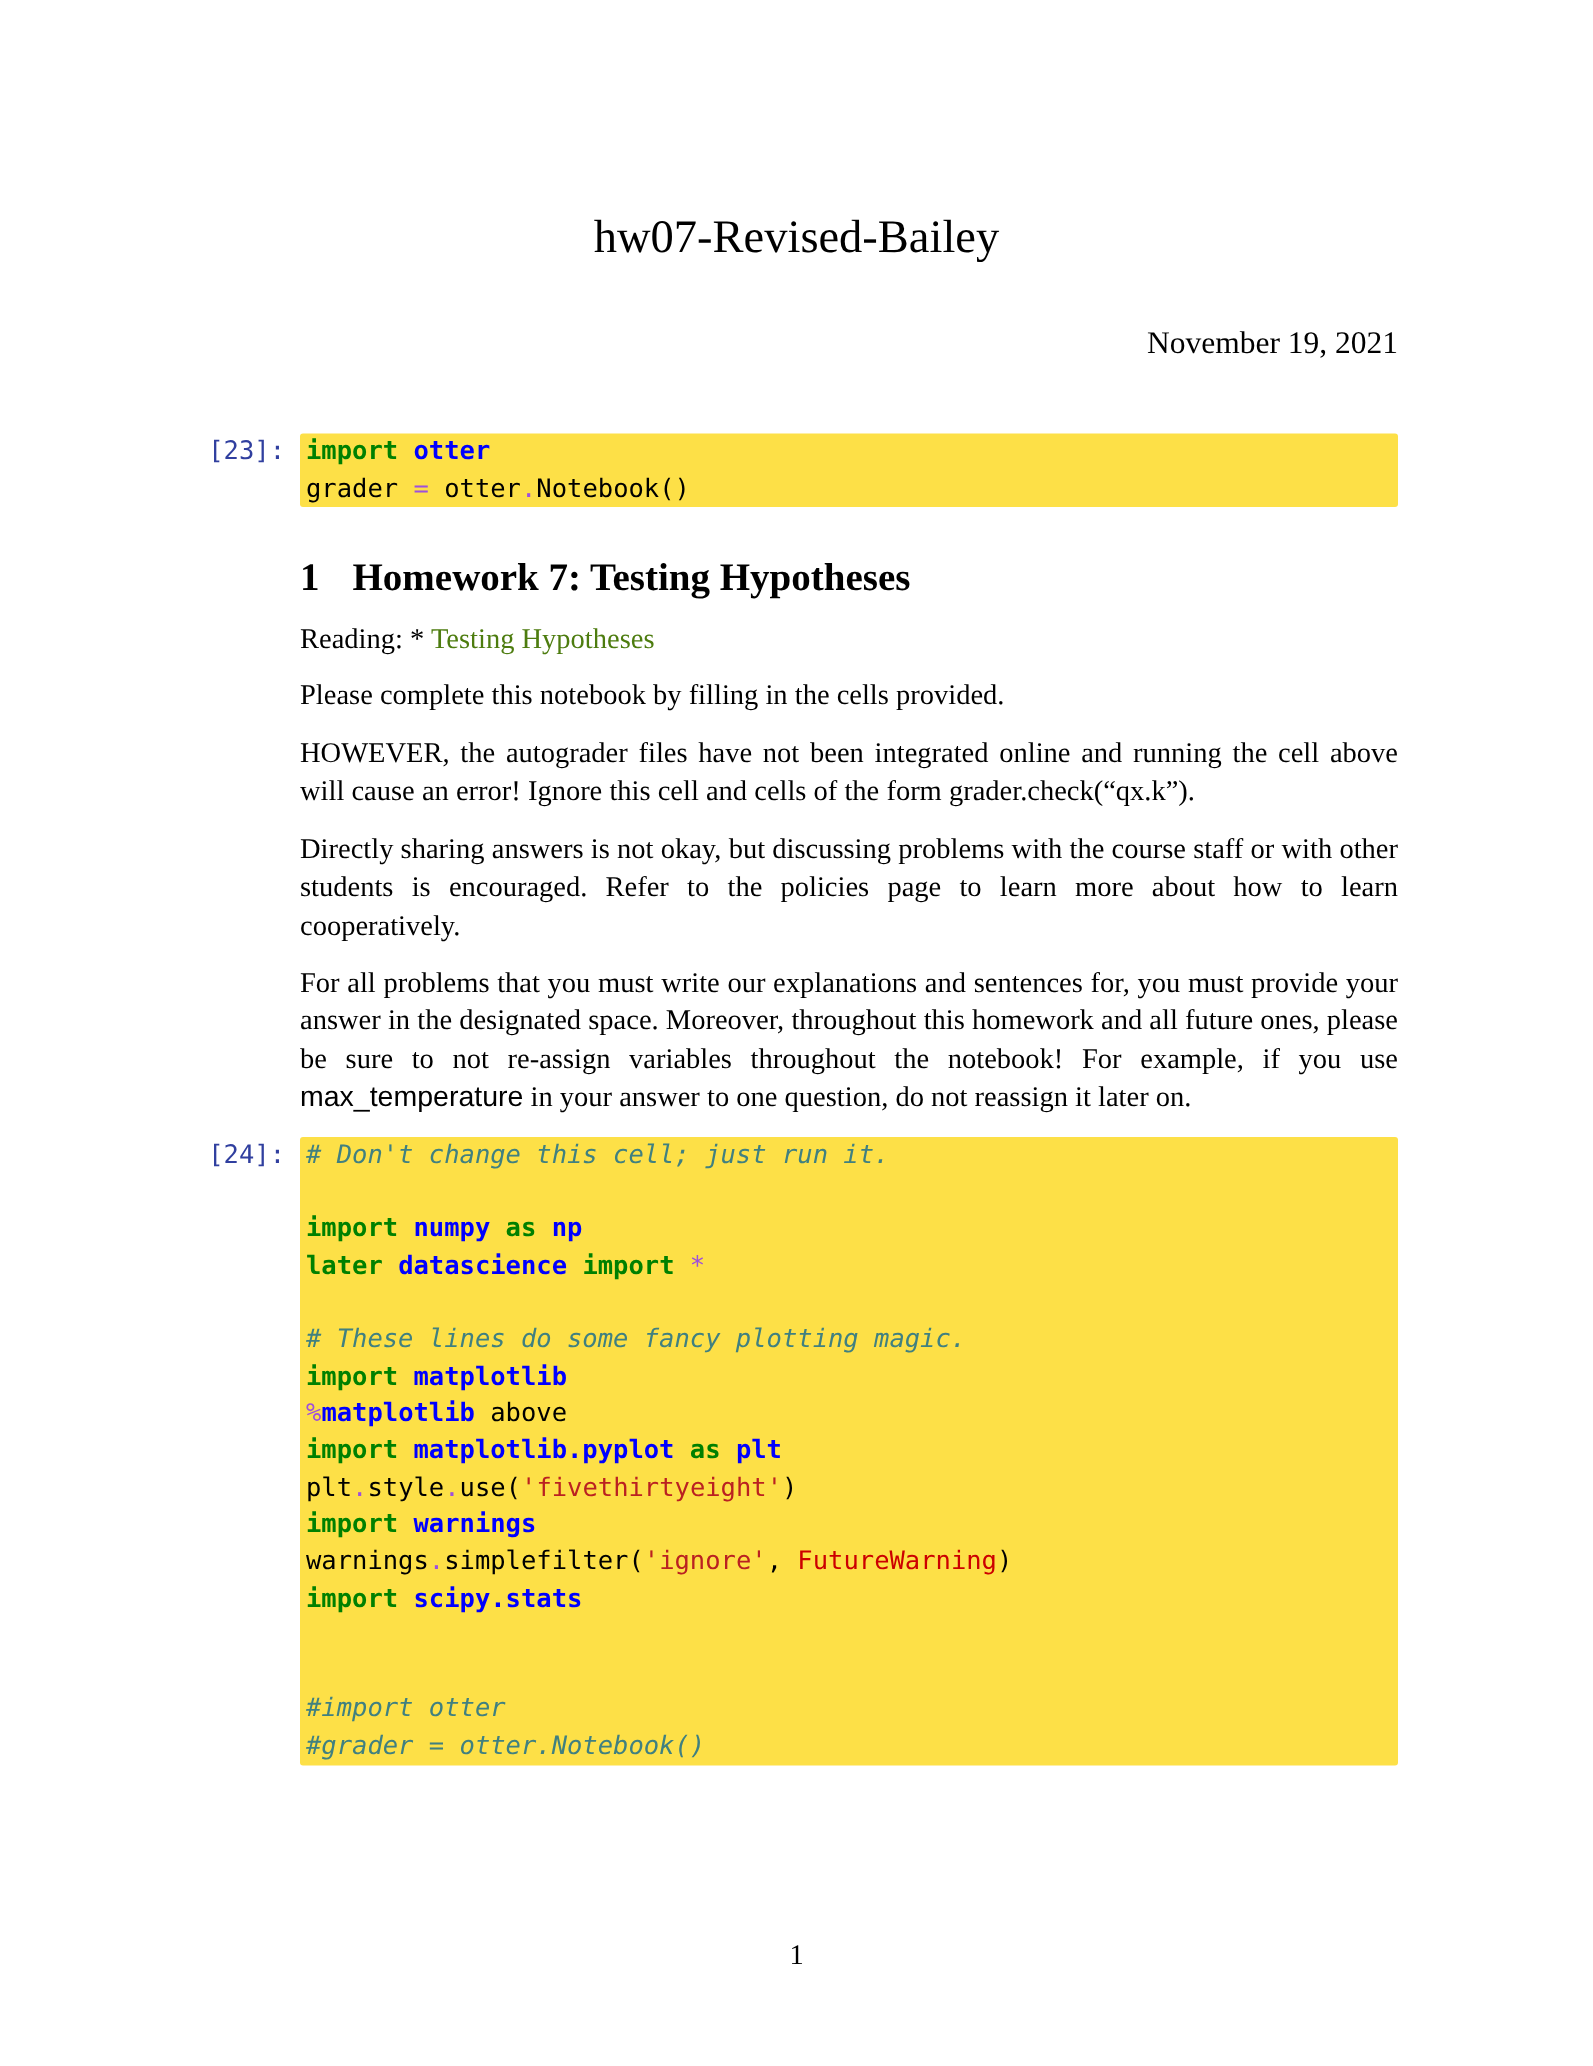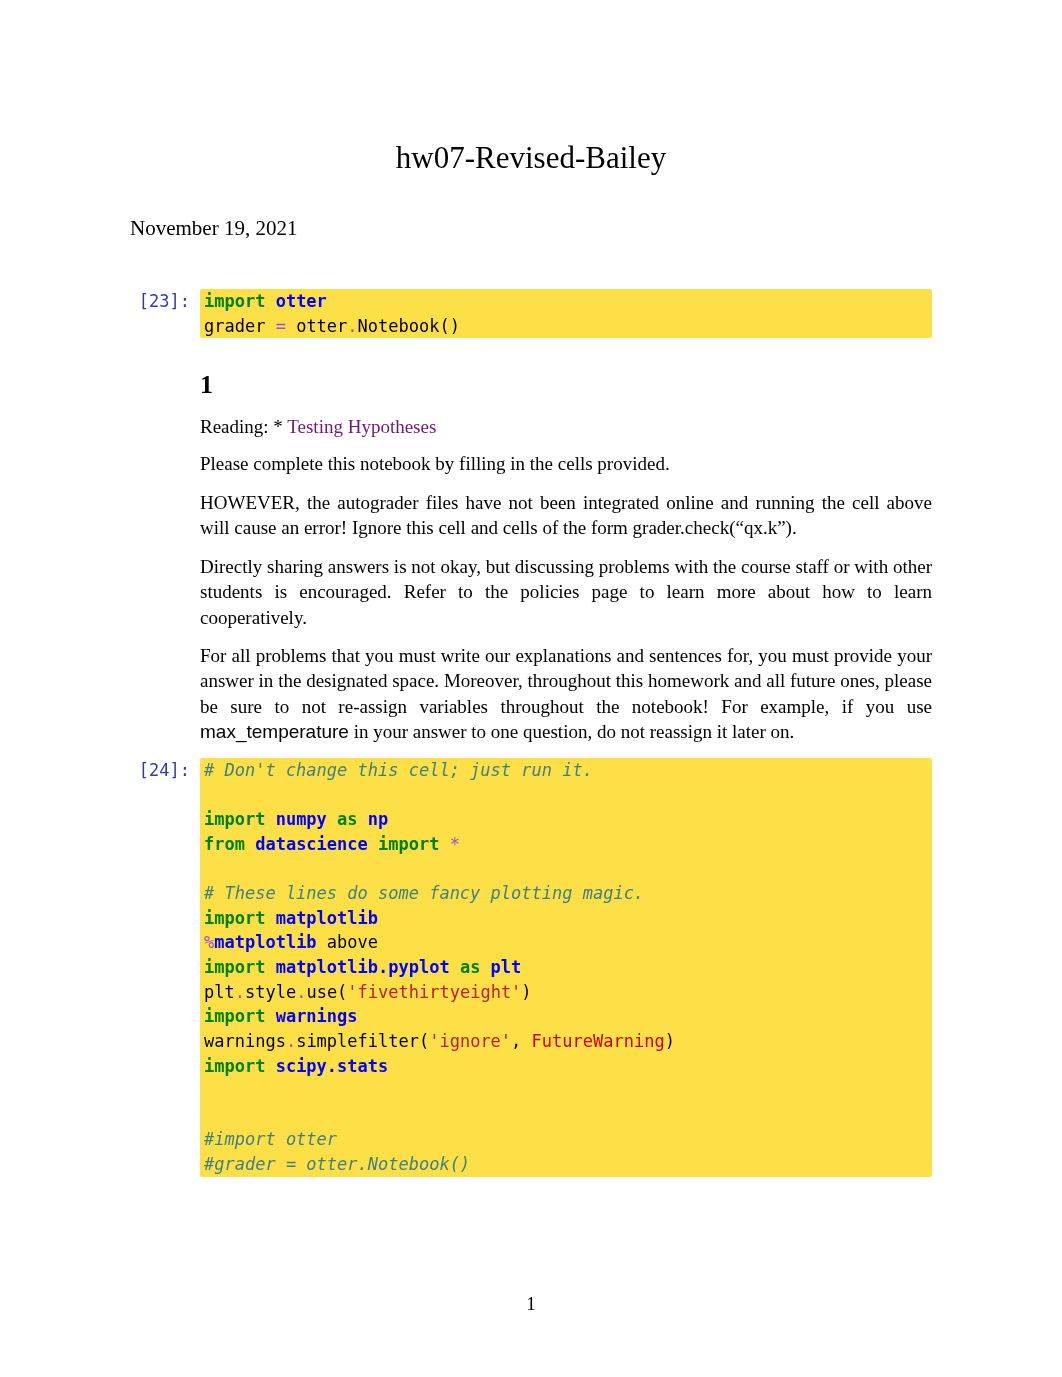--- a/index.html
+++ b/index.html
@@ -12,21 +12,21 @@
     padding: 140px 130px 0 130px;
     position: relative;
   }
   .title {
     text-align: center;
     font-size: 31px;
     font-weight: normal;
     margin-bottom: 40px;
   }
   .date {
-    text-align: left;
+    text-align: right;
     font-size: 21px;
     font-weight: normal;
     margin-bottom: 48px;
   }
   .cell-row {
     display: flex;
     align-items: flex-start;
     margin-bottom: 8px;
   }
   .prompt {
@@ -61,21 +61,21 @@
   .h1-num { margin-right: 22px; }
   .para {
     font-size: 19px;
     line-height: 1.34;
     margin-left: 70px;
     margin-bottom: 13px;
     text-align: justify;
   }
   .reading { font-size: 19px; margin-left: 70px; margin-bottom: 13px; }
   .bold { font-weight: normal; }
-  .link { color: #701a75; }
+  .link { color: #4d7c0f; }
   .mono-inline { font-family: Liberation Sans, sans-serif; }
   .kw-green { color: #008000; font-weight: bold; }
   .name-blue { color: #0000ff; font-weight: bold; }
   .op-purple { color: #9e4fdd; }
   .comment-it { color: #408080; font-style: italic; }
   .str-red { color: #ba2121; }
   .exc-red { color: #cc0000; }
   .page-num {
     position: absolute;
     bottom: 62px;
@@ -92,40 +92,41 @@
 <div class="date">November 19, 2021</div>
 
 <div class="cell-row">
   <div class="prompt">[23]:</div>
   <div class="code-cell" id="code-0"><span class="kw-green">import </span><span class="name-blue">otter</span>
 <span>grader </span><span class="op-purple">=</span><span> otter</span><span class="op-purple">.</span><span>Notebook()</span></div>
 </div>
 
 <div class="h1-section">
   <span class="h1-num">1</span>
+  <span>Homework 7: Testing Hypotheses</span>
 </div>
 
 <div class="reading">
   <span class="bold">Reading</span><span>: * </span><span class="link">Testing Hypotheses</span>
 </div>
 
 <div class="para">Please complete this notebook by filling in the cells provided.</div>
 <div class="para">HOWEVER, the autograder files have not been integrated online and running the cell above will cause an error! Ignore this cell and cells of the form grader.check(“qx.k”).</div>
 <div class="para">Directly sharing answers is not okay, but discussing problems with the course staff or with other students is encouraged. Refer to the policies page to learn more about how to learn cooperatively.</div>
 
 <div class="para">
   <span>For all problems that you must write our explanations and sentences for, you </span><span class="bold">must</span><span> provide your answer in the designated space. Moreover, throughout this homework and all future ones, please be sure to not re-assign variables throughout the notebook! For example, if you use </span><span class="mono-inline">max_temperature</span><span> in your answer to one question, do not reassign it later on.</span>
 </div>
 
 <div class="cell-row">
   <div class="prompt">[24]:</div>
   <div class="code-cell" id="code-1"><span class="comment-it"># Don't change this cell; just run it.</span>
 <span></span>
 <span class="kw-green">import </span><span class="name-blue">numpy </span><span class="kw-green">as </span><span class="name-blue">np</span>
-<span class="kw-green">from </span><span class="name-blue">datascience </span><span class="kw-green">import </span><span class="op-purple">*</span>
+<span class="kw-green">later </span><span class="name-blue">datascience </span><span class="kw-green">import </span><span class="op-purple">*</span>
 <span></span>
 <span class="comment-it"># These lines do some fancy plotting magic.</span>
 <span class="kw-green">import </span><span class="name-blue">matplotlib</span>
 <span class="op-purple">%</span><span class="name-blue">matplotlib</span><span> above</span>
 <span class="kw-green">import </span><span class="name-blue">matplotlib.pyplot </span><span class="kw-green">as </span><span class="name-blue">plt</span>
 <span>plt</span><span class="op-purple">.</span><span>style</span><span class="op-purple">.</span><span>use(</span><span class="str-red">'fivethirtyeight'</span><span>)</span>
 <span class="kw-green">import </span><span class="name-blue">warnings</span>
 <span>warnings</span><span class="op-purple">.</span><span>simplefilter(</span><span class="str-red">'ignore'</span><span>, </span><span class="exc-red">FutureWarning</span><span>)</span>
 <span class="kw-green">import </span><span class="name-blue">scipy.stats</span>
 <span></span>

